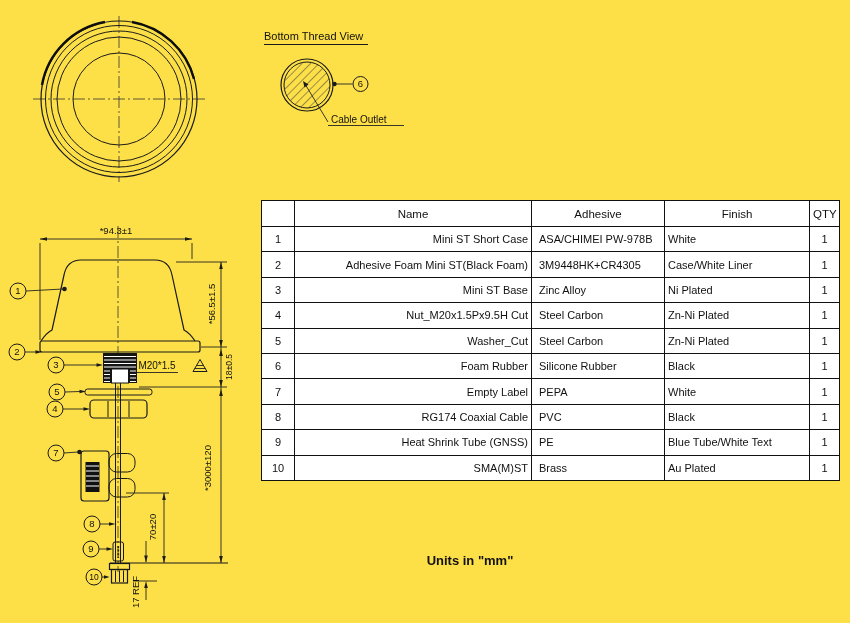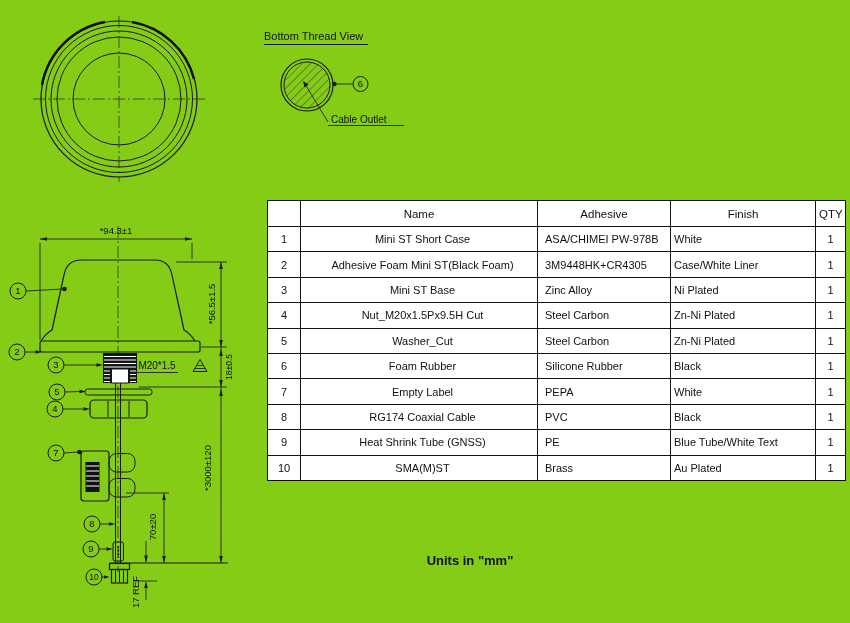--- a/index.html
+++ b/index.html
@@ -1,33 +1,33 @@
 <!DOCTYPE html>
 <html><head>
 <meta charset="utf-8">
 <style>
   html,body{margin:0;padding:0;background:#fff;}
-  .sheet{position:relative;width:850px;height:623px;background:#84cc16;overflow:hidden;
+  .sheet{position:relative;width:850px;height:623px;background:#fde047;overflow:hidden;
          font-family:"Liberation Sans",sans-serif;color:#111;}
   svg text{fill:#111;font-family:"Liberation Sans",sans-serif;}
   .ln{stroke:#1a1a1a;fill:none;stroke-width:1;}
   .ln12{stroke:#1a1a1a;fill:none;stroke-width:1.2;}
   .thick{stroke:#0d0d0d;fill:none;stroke-width:2.4;}
   .cl{stroke:#333;stroke-width:.8;stroke-dasharray:12 3 2 3;fill:none;}
   .dim{stroke:#222;stroke-width:.9;fill:none;}
   .whl{stroke:#fff;stroke-width:1;fill:none;}
   .fillb{fill:#1a1a1a;stroke:none;}
   .t9{font-size:9.5px;} .t10{font-size:10px;} .t11{font-size:11px;} .t8{font-size:8.5px;}
-  .parts{position:absolute;left:267px;top:200px;width:578px;border-collapse:collapse;
+  .parts{position:absolute;left:261px;top:200px;width:578px;border-collapse:collapse;
          table-layout:fixed;font-size:11px;background:#fff;}
   .parts th,.parts td{border:1.6px solid #111;padding:0 3px;height:24.4px;
          overflow:hidden;white-space:nowrap;vertical-align:middle;}
   .parts thead th{height:25px;font-weight:normal;font-size:11.5px;text-align:center;}
   .parts .c0{text-align:center;}
-  .parts .c1{text-align:center;padding-left:10px;}
+  .parts .c1{text-align:right;padding-left:10px;}
   .parts .c2{text-align:left;padding-left:7px;margin-top:8px;}
   .parts .c3{text-align:left;}
   .parts .c4{text-align:center;}
   .units{position:absolute;left:380px;top:553px;width:180px;text-align:center;
          font-weight:700;font-size:13px;color:#111;}
 </style>
 </head>
 <body>
 
 <div class="sheet">

